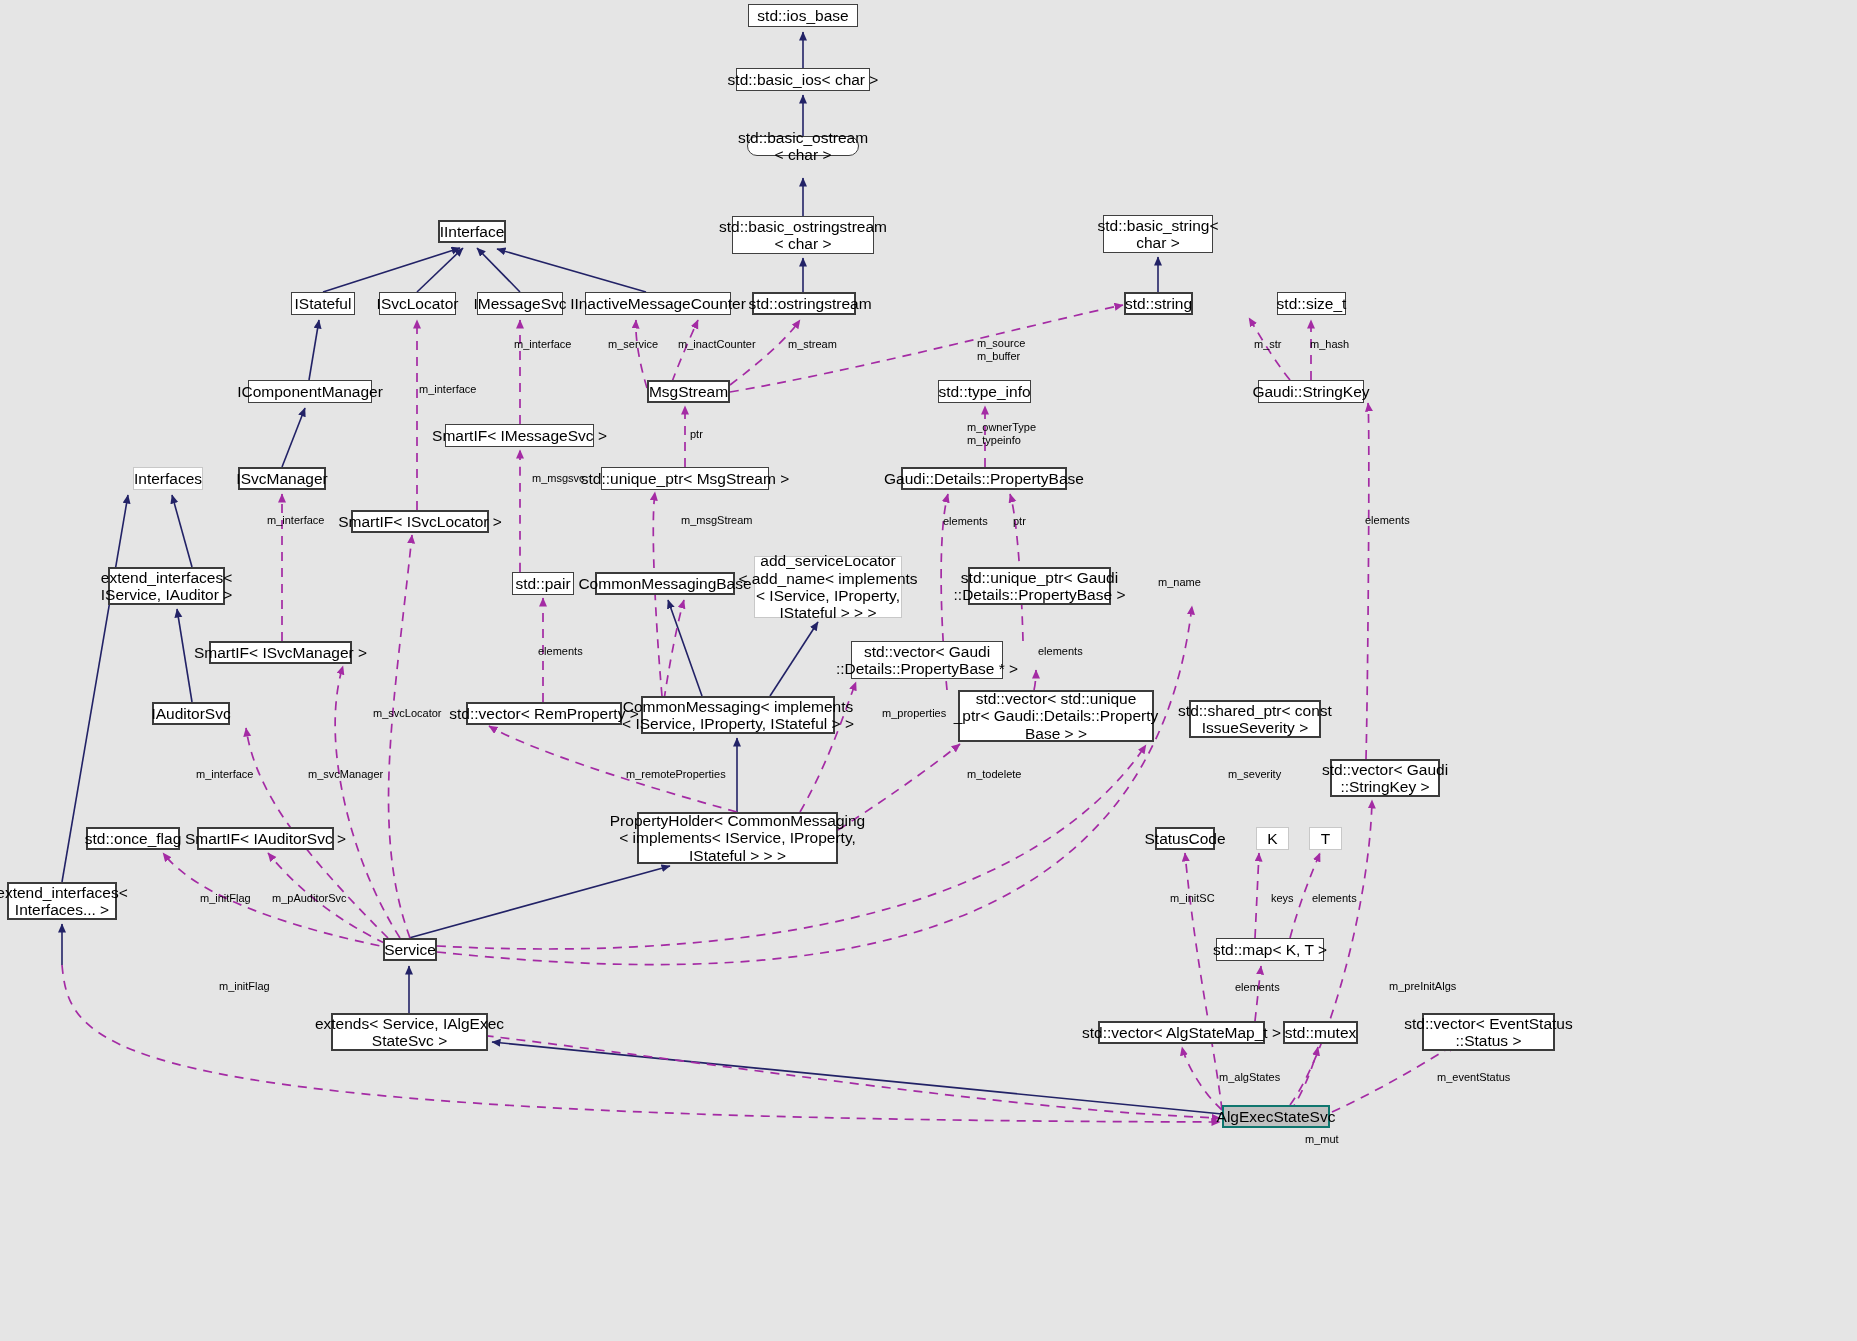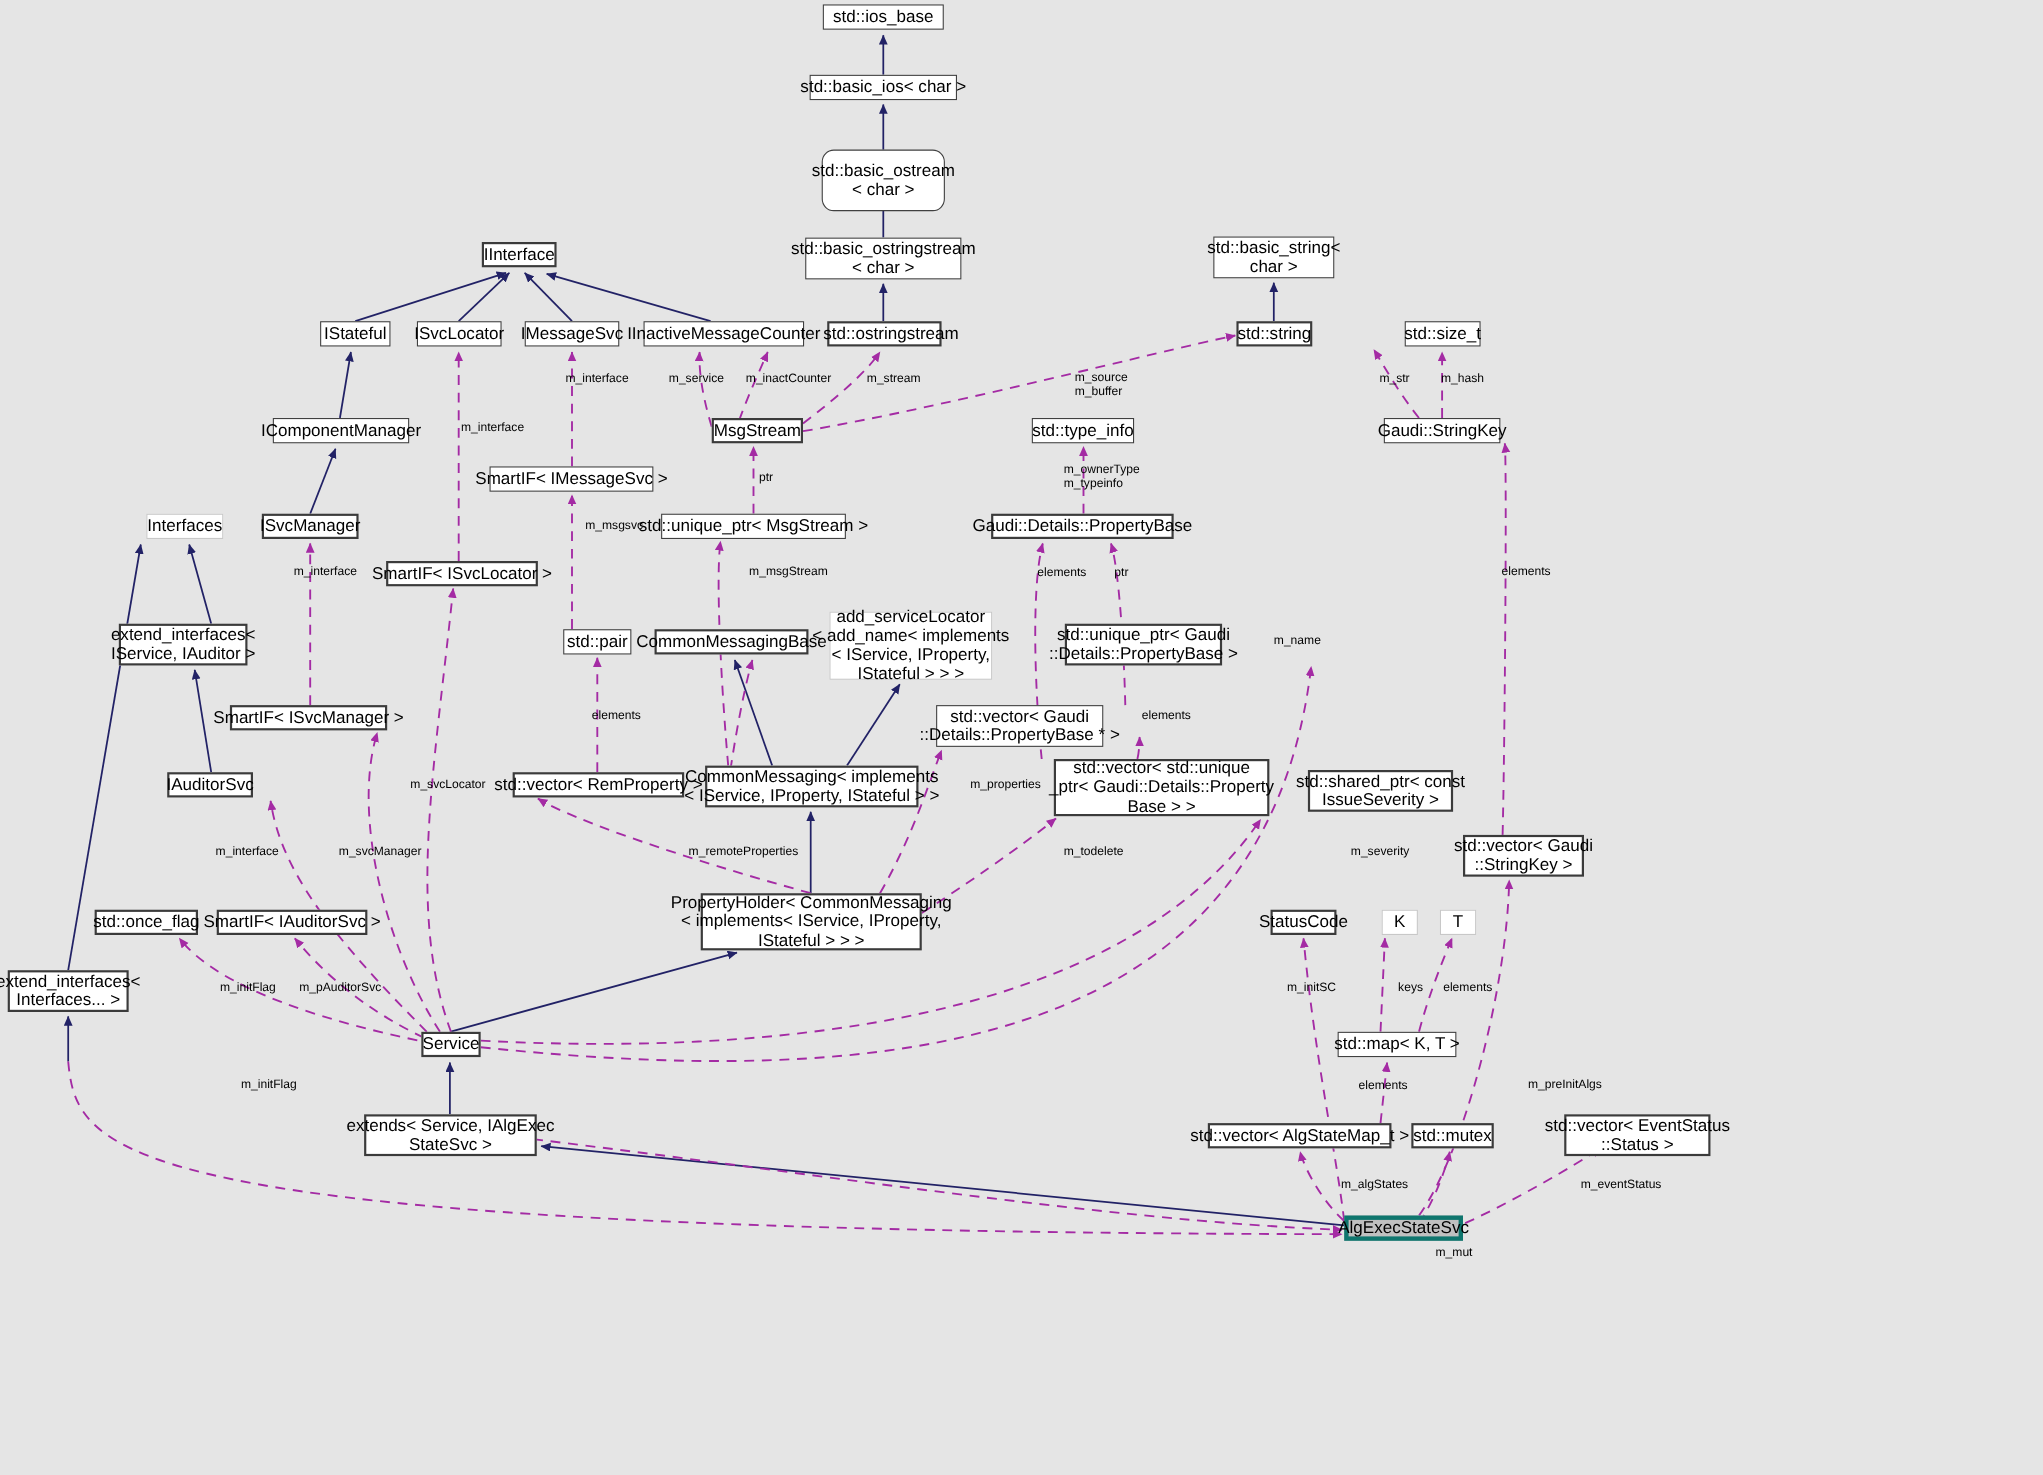--- a/index.html
+++ b/index.html
@@ -5,21 +5,21 @@
   html,body{margin:0;padding:0;background:#ffffff;}
   #canvas{position:relative;width:1857px;height:1341px;background:#e5e5e5;
           font-family:"Liberation Sans", sans-serif;overflow:hidden;}
   svg#edges{position:absolute;left:0;top:0;width:1857px;height:1341px;}
   .node{position:absolute;box-sizing:border-box;display:flex;align-items:center;
         justify-content:center;text-align:center;background:#ffffff;
         border:1px solid #404040;color:#000000;line-height:1.12;
         font-size:15.5px;white-space:pre;letter-spacing:0px;}
   .node.thick{border:2px solid #3b3b3b;}
   .node.faint{border:1px solid #c8c8c8;}
-  .node.current{background:#c0c0c0;border:4px solid #0f766e;}
+  .node.current{background:#c0c0c0;border:2px solid #0f766e;}
   .elabel{position:absolute;font-size:11px;color:#000000;white-space:pre;
           line-height:1.15;text-align:left;}
 </style>
 </head>
 <body>
 
 <div id="canvas">
 
   <svg id="edges" viewBox="0 0 1857 1341">
     <defs>
@@ -94,21 +94,21 @@
       <path d="M1290,1112 C1305,1090 1315,1060 1318,1047"></path>
       <path d="M1332,1112 C1380,1090 1430,1060 1455,1044"></path>
       <path d="M437,1030 C700,1060 1000,1110 1220,1118"></path>
       <path d="M62,965 C70,1050 100,1120 1220,1122"></path>
     </g>
   </svg>
 
   <div id="nodes">
       <div class="node" style="left: 748px; top: 4px; width: 110px; height: 23px;">std::ios_base</div>
       <div class="node" style="left: 736px; top: 68px; width: 134px; height: 23px;">std::basic_ios&lt; char &gt;</div>
-      <div class="node" style="left: 747px; top: 136px; width: 112px; height: 56px; border-radius: 11px;">std::basic_ostream
+      <div class="node" style="left: 747px; top: 136px; width: 112px; height: 20px; border-radius: 11px;">std::basic_ostream
 &lt; char &gt;</div>
       <div class="node" style="left: 732px; top: 216px; width: 142px; height: 38px;">std::basic_ostringstream
 &lt; char &gt;</div>
       <div class="node thick" style="left: 752px; top: 292px; width: 104px; height: 23px; padding-left: 12px;">std::ostringstream</div>
       <div class="node" style="left: 1103px; top: 215px; width: 110px; height: 38px;">std::basic_string&lt;
 char &gt;</div>
       <div class="node thick" style="left: 1124px; top: 292px; width: 69px; height: 23px;">std::string</div>
       <div class="node" style="left: 1277px; top: 292px; width: 69px; height: 23px;">std::size_t</div>
       <div class="node" style="left: 1258px; top: 380px; width: 106px; height: 23px;">Gaudi::StringKey</div>
       <div class="node thick" style="left: 438px; top: 220px; width: 68px; height: 23px;">IInterface</div>

